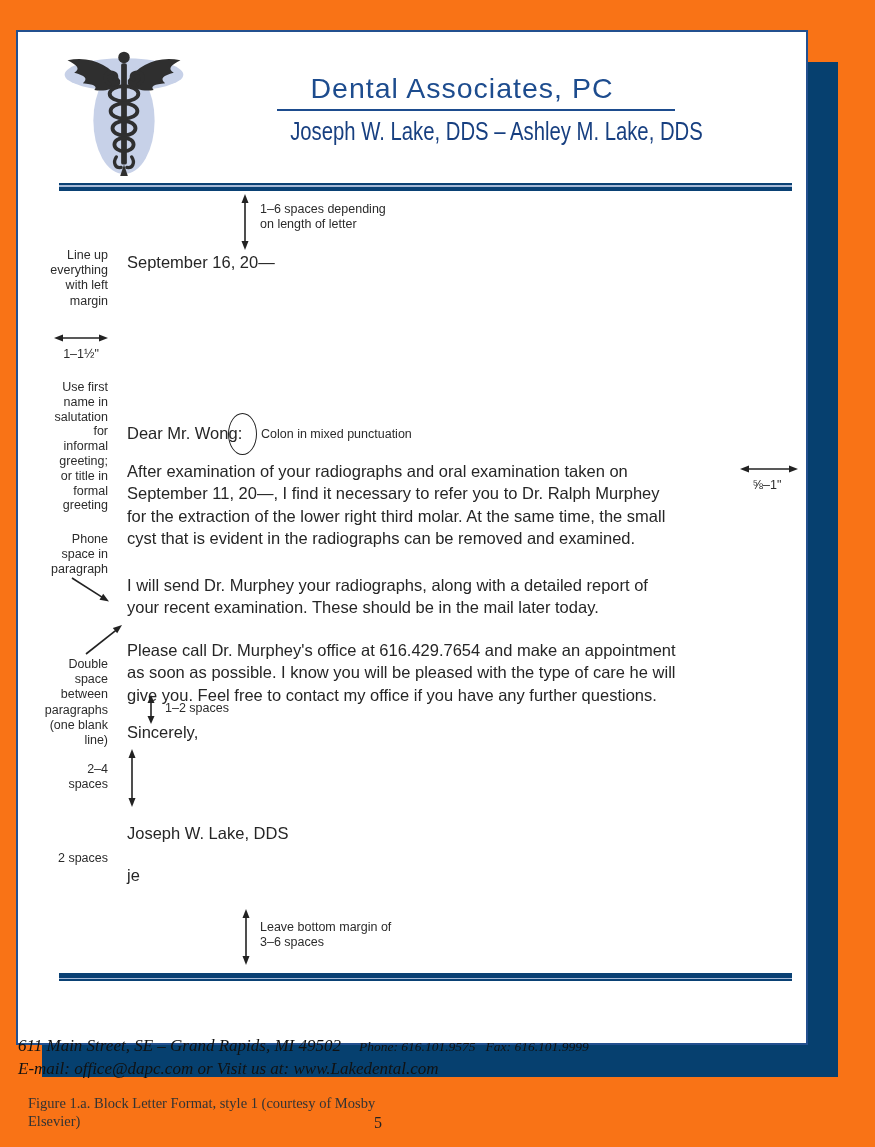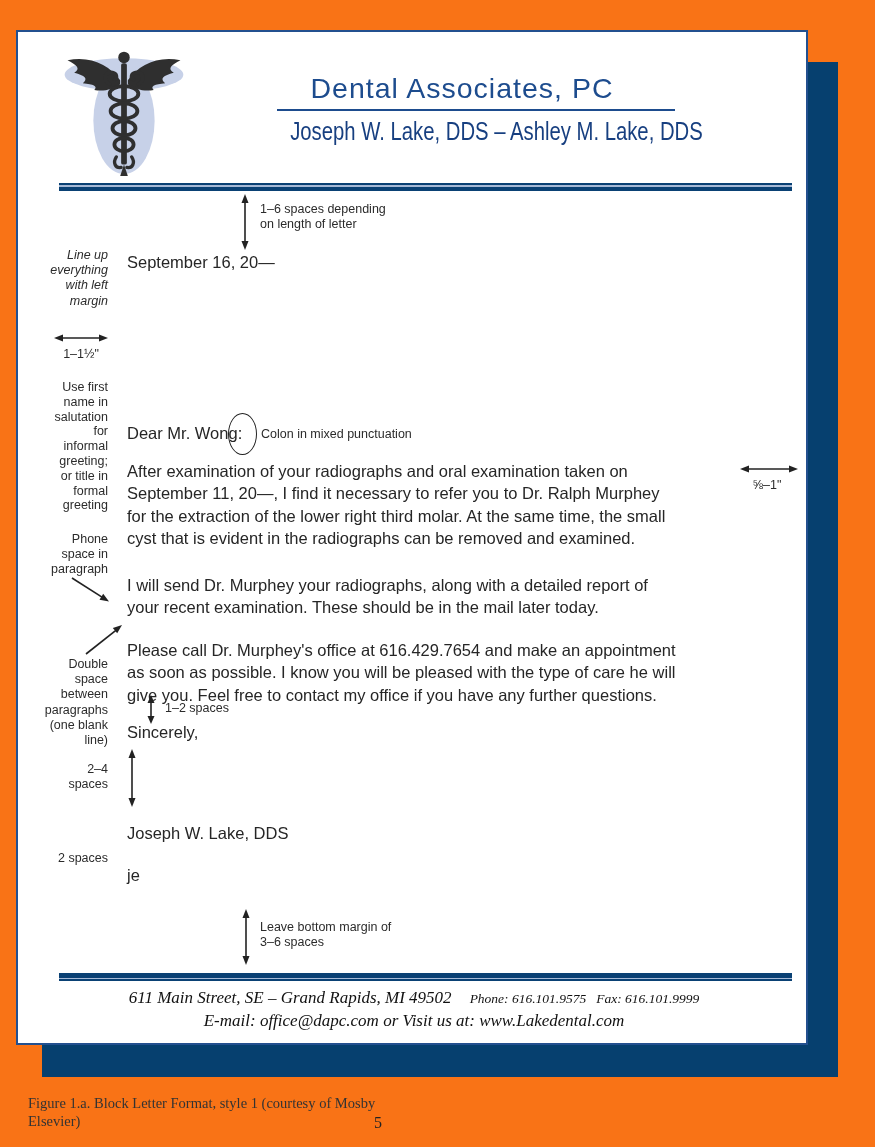--- a/index.html
+++ b/index.html
@@ -22,21 +22,21 @@
   #lh-underline{left:259px;top:77px;width:398px;height:2px;background:#1d4c8e;}
   #lh-subtitle{left:214px;top:84px;width:460px;text-align:center;font-size:26px;color:#173f80;}
   #lh-subtitle .squeeze{display:inline-block;transform:scaleX(0.78);transform-origin:50% 50%;white-space:nowrap;font-weight:500;}
 
   
   .rule{left:41px;width:733px;}
   .rule .thin{height:2px;background:#0a4174;}
   .rule .thick{height:4.5px;background:#0a4174;}
 
   
-  .footer-line{left:0;width:792px;text-align:center;font-family:"Liberation Serif",serif;font-style:italic;color:#111;}
+  .footer-line{left:0;width:792px;text-align:left;font-family:"Liberation Serif",serif;font-style:italic;color:#111;margin-top:48px;}
   #footer1{top:956px;font-size:17px;}
   #footer1 .small{font-size:13.5px;margin-left:18px;}
   #footer1 .small2{font-size:13.5px;margin-left:10px;}
   #footer2{top:979px;font-size:17px;}
 
   
   #caption{left:28px;top:1094px;width:420px;font-family:"Liberation Serif",serif;font-size:14.5px;line-height:18px;color:#333;}
   #pagenum{left:360px;top:1114px;width:36px;text-align:center;font-family:"Liberation Serif",serif;font-size:16px;color:#222;}
 
   
@@ -88,21 +88,21 @@
     <svg class="abs arrow" style="left:219px;top:162px;" width="16" height="56">
       <line x1="8" y1="7" x2="8" y2="49"></line>
       <polygon points="8,0 4.5,9 11.5,9"></polygon>
       <polygon points="8,56 4.5,47 11.5,47"></polygon>
     </svg>
     <div class="abs note ml" style="left:242px;top:170px;">1–6 spaces depending
 on length of letter</div>
 
     <div class="abs body-text" style="left:109px;top:219px;">September 16, 20—</div>
 
-    <div class="abs note note-right ml" style="left:6px;top:216px;width:84px;font-style:italic;">Line up
+    <div class="abs note note-right ml" style="left:6px;top:216px;width:84px;">Line up
 everything
 with left
 margin</div>
 
     <svg class="abs arrow" style="left:36px;top:299px;" width="54" height="14">
       <line x1="7" y1="7" x2="47" y2="7"></line>
       <polygon points="0,7 9,3.5 9,10.5"></polygon>
       <polygon points="54,7 45,3.5 45,10.5"></polygon>
     </svg>
     <div class="abs note" style="left:36px;top:315px;width:54px;text-align:center;">1–1½"</div>

